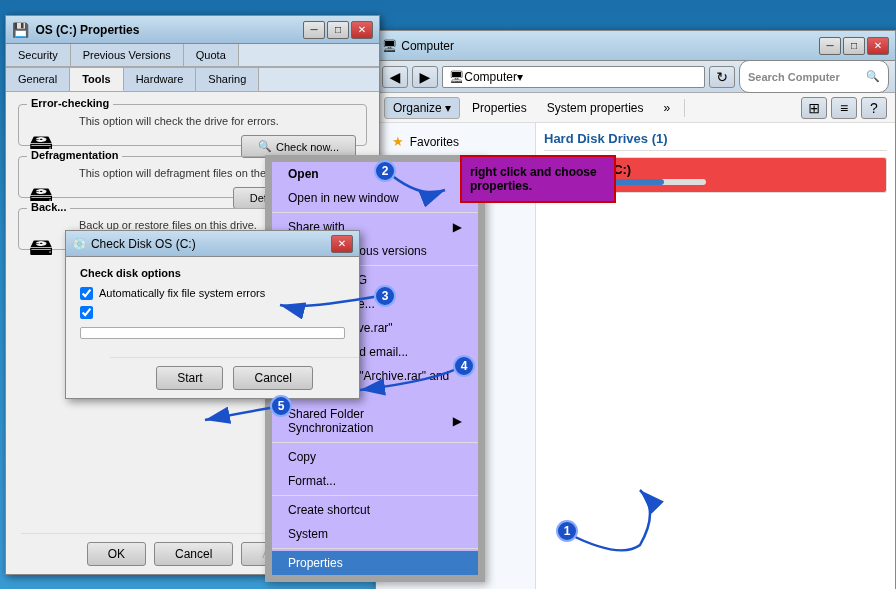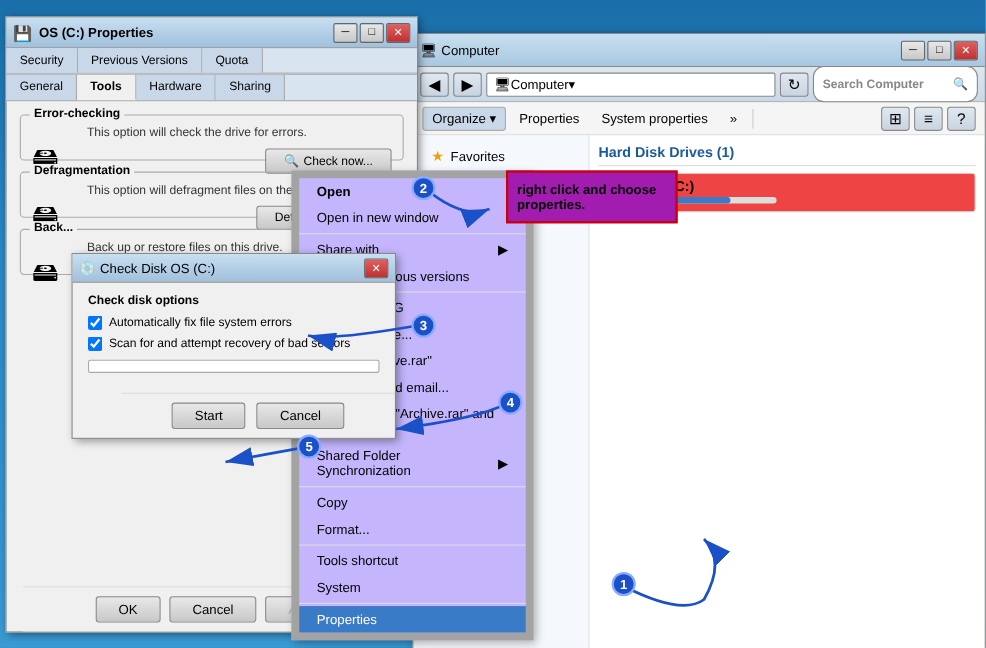--- a/index.html
+++ b/index.html
@@ -695,21 +695,21 @@
   </div>
   <div class="ctx-sep"></div>
   <div class="ctx-item">
       <span>Copy</span>
     </div>
   <div class="ctx-item">
       <span>Format...</span>
     </div>
   <div class="ctx-sep"></div>
   <div class="ctx-item">
-      <span>Tools shortcut</span>
+      <span>Create shortcut</span>
     </div>
   <div class="ctx-item">
       <span>System</span>
     </div>
   <div class="ctx-sep"></div>
   <div class="ctx-item highlighted">
       <span>Properties</span>
     </div>
 </div>
 
@@ -720,21 +720,20 @@
     <div class="win-btn close">✕</div>
   </div>
   <div class="checkdisk-content">
     <div class="checkdisk-section-label">Check disk options</div>
     <div class="checkbox-row">
       <input type="checkbox" class="checkbox-input" checked="" style="">
       <span>Automatically fix file system errors</span>
     </div>
     <div class="checkbox-row">
       <input type="checkbox" class="checkbox-input" checked="" style="">
-      <span>Scan for and attempt recovery of bad sectors</span>
     </div>
     <div class="progress-bar-container"></div>
   </div>
   <div class="checkdisk-footer">
     <button class="cd-btn">Start</button>
     <button class="cd-btn">Cancel</button>
   </div>
 </div>
 
 <div class="callout-box">

